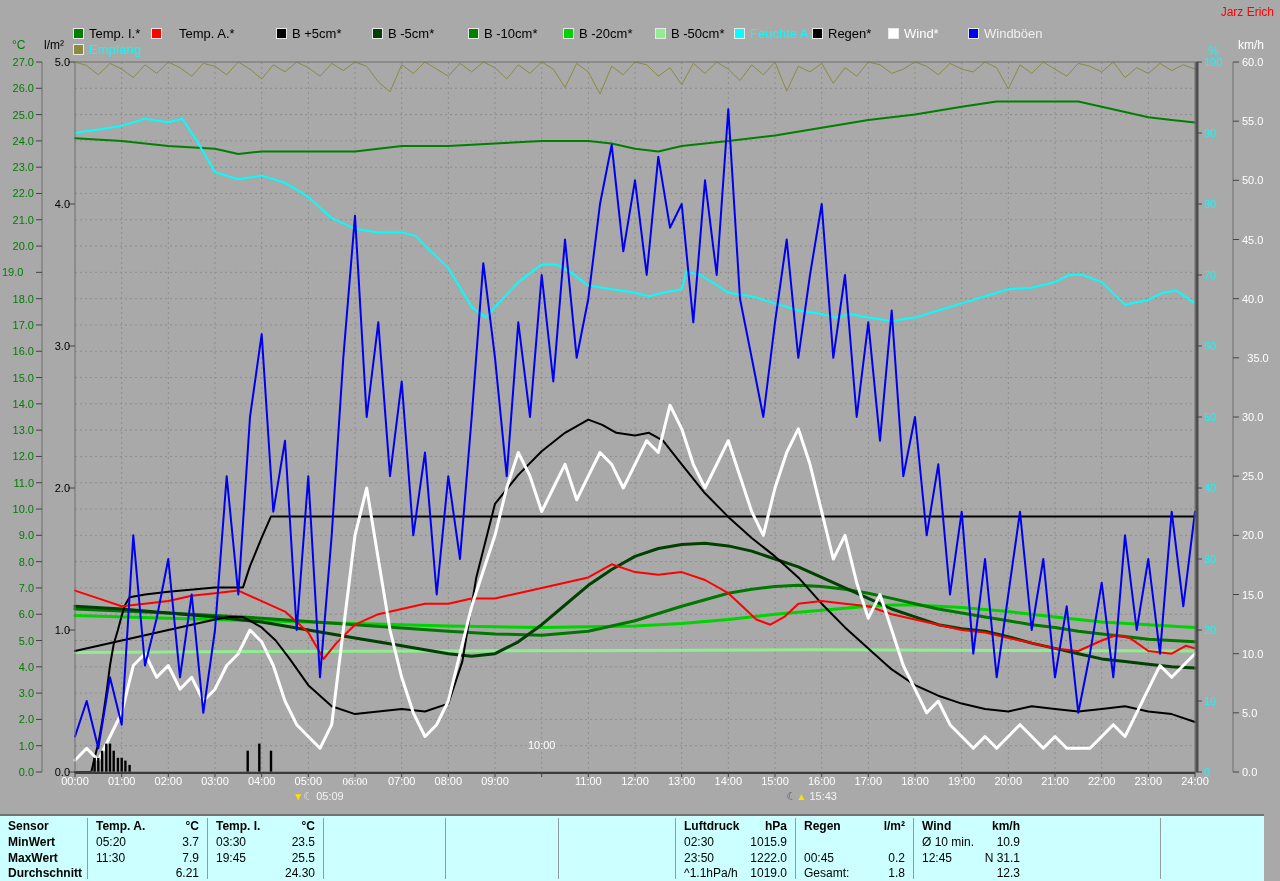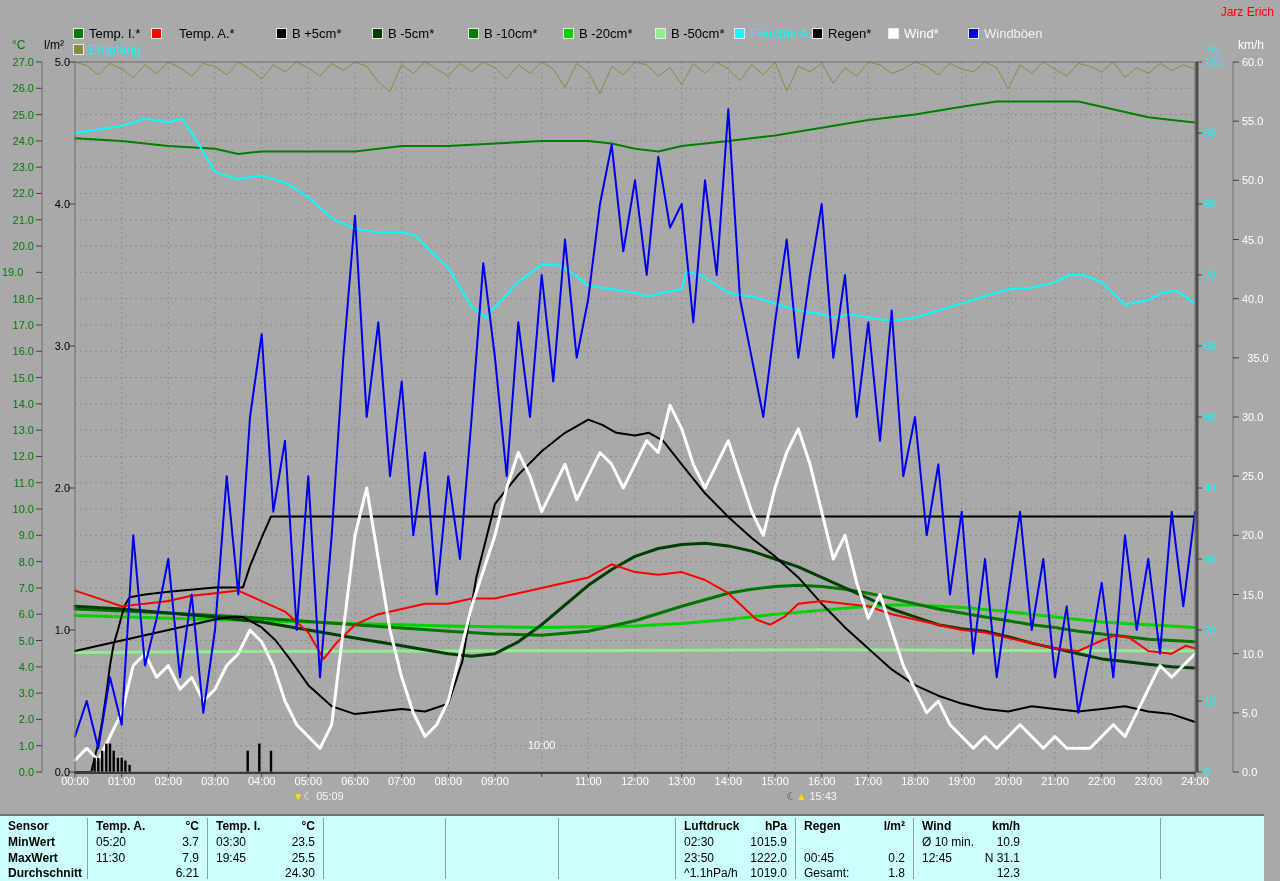--- a/index.html
+++ b/index.html
@@ -274,21 +274,21 @@
       <div class="lbl" style="left: 1242px; top: 233.5px; width: 32px; text-align: left; color: rgb(255, 255, 255);">45.0</div>
       <div class="lbl" style="left: 1242px; top: 174.333px; width: 32px; text-align: left; color: rgb(255, 255, 255);">50.0</div>
       <div class="lbl" style="left: 1242px; top: 115.167px; width: 32px; text-align: left; color: rgb(255, 255, 255);">55.0</div>
       <div class="lbl" style="left: 1242px; top: 56px; width: 32px; text-align: left; color: rgb(255, 255, 255);">60.0</div>
       <div class="lbl" style="left: 53px; top: 775px; width: 44px; text-align: center; color: rgb(255, 255, 255);">00:00</div>
       <div class="lbl" style="left: 99.6667px; top: 775px; width: 44px; text-align: center; color: rgb(255, 255, 255);">01:00</div>
       <div class="lbl" style="left: 146.333px; top: 775px; width: 44px; text-align: center; color: rgb(255, 255, 255);">02:00</div>
       <div class="lbl" style="left: 193px; top: 775px; width: 44px; text-align: center; color: rgb(255, 255, 255);">03:00</div>
       <div class="lbl" style="left: 239.667px; top: 775px; width: 44px; text-align: center; color: rgb(255, 255, 255);">04:00</div>
       <div class="lbl" style="left: 286.333px; top: 775px; width: 44px; text-align: center; color: rgb(255, 255, 255);">05:00</div>
-      <div class="lbl" style="left: 333px; top: 775px; width: 44px; text-align: center; color: rgb(255, 255, 255);">06:00</div>
+      <div class="lbl" style="left: 333px; top: 775px; width: 44px; text-align: center; color: rgb(255, 255, 255); font-family: Liberation Serif, serif;">06:00</div>
       <div class="lbl" style="left: 379.667px; top: 775px; width: 44px; text-align: center; color: rgb(255, 255, 255);">07:00</div>
       <div class="lbl" style="left: 426.333px; top: 775px; width: 44px; text-align: center; color: rgb(255, 255, 255);">08:00</div>
       <div class="lbl" style="left: 473px; top: 775px; width: 44px; text-align: center; color: rgb(255, 255, 255);">09:00</div>
       <div class="lbl" style="left: 519.667px; top: 739px; width: 44px; text-align: center; color: rgb(255, 255, 255);">10:00</div>
       <div class="lbl" style="left: 566.333px; top: 775px; width: 44px; text-align: center; color: rgb(255, 255, 255);">11:00</div>
       <div class="lbl" style="left: 613px; top: 775px; width: 44px; text-align: center; color: rgb(255, 255, 255);">12:00</div>
       <div class="lbl" style="left: 659.667px; top: 775px; width: 44px; text-align: center; color: rgb(255, 255, 255);">13:00</div>
       <div class="lbl" style="left: 706.333px; top: 775px; width: 44px; text-align: center; color: rgb(255, 255, 255);">14:00</div>
       <div class="lbl" style="left: 753px; top: 775px; width: 44px; text-align: center; color: rgb(255, 255, 255);">15:00</div>
       <div class="lbl" style="left: 799.667px; top: 775px; width: 44px; text-align: center; color: rgb(255, 255, 255);">16:00</div>

